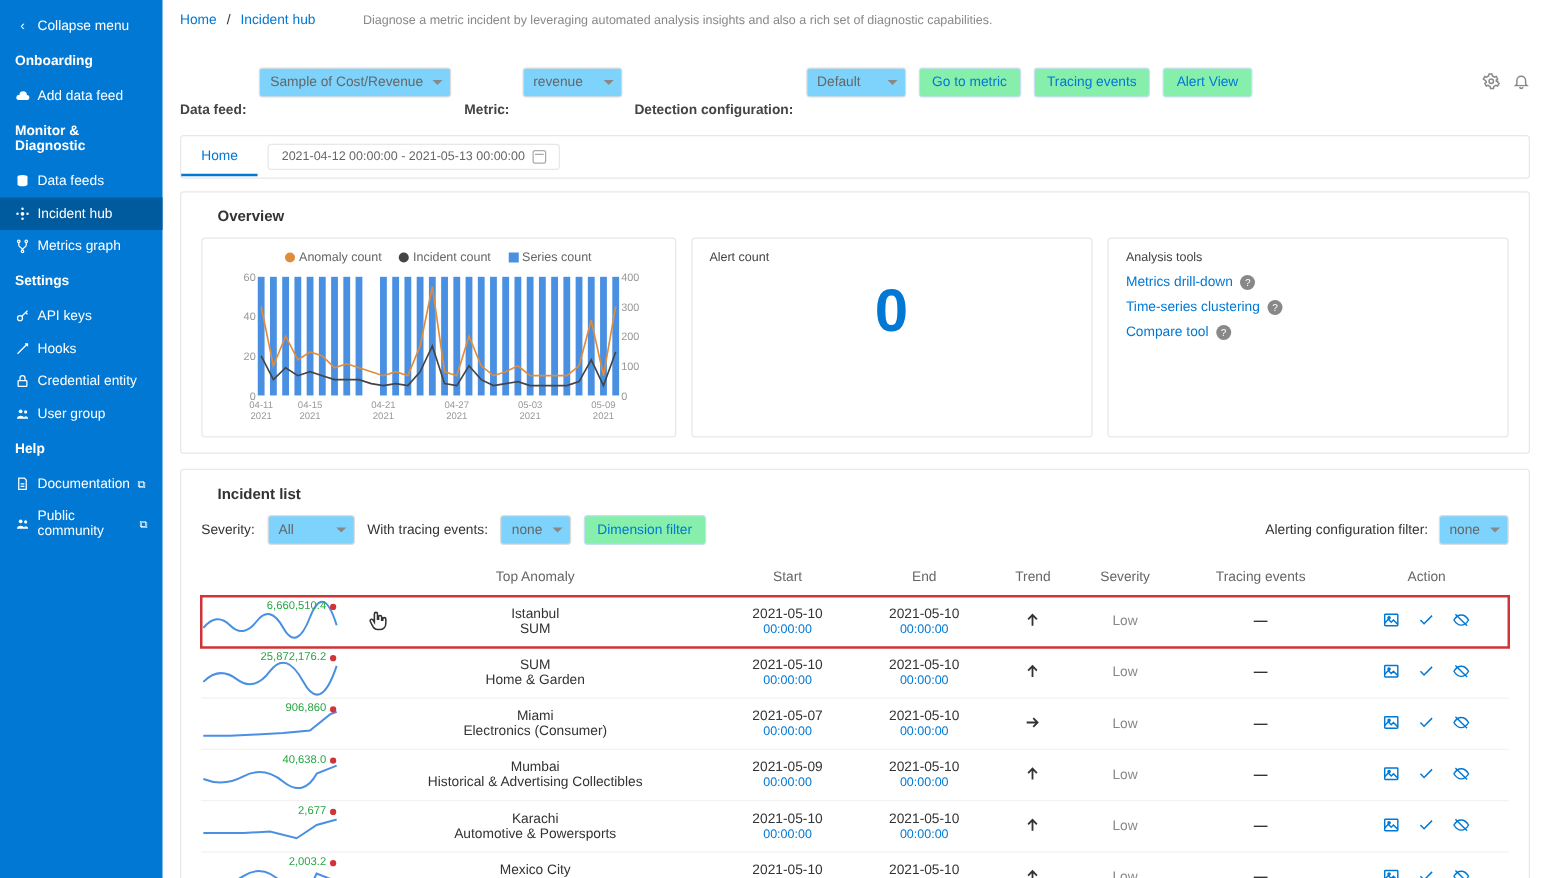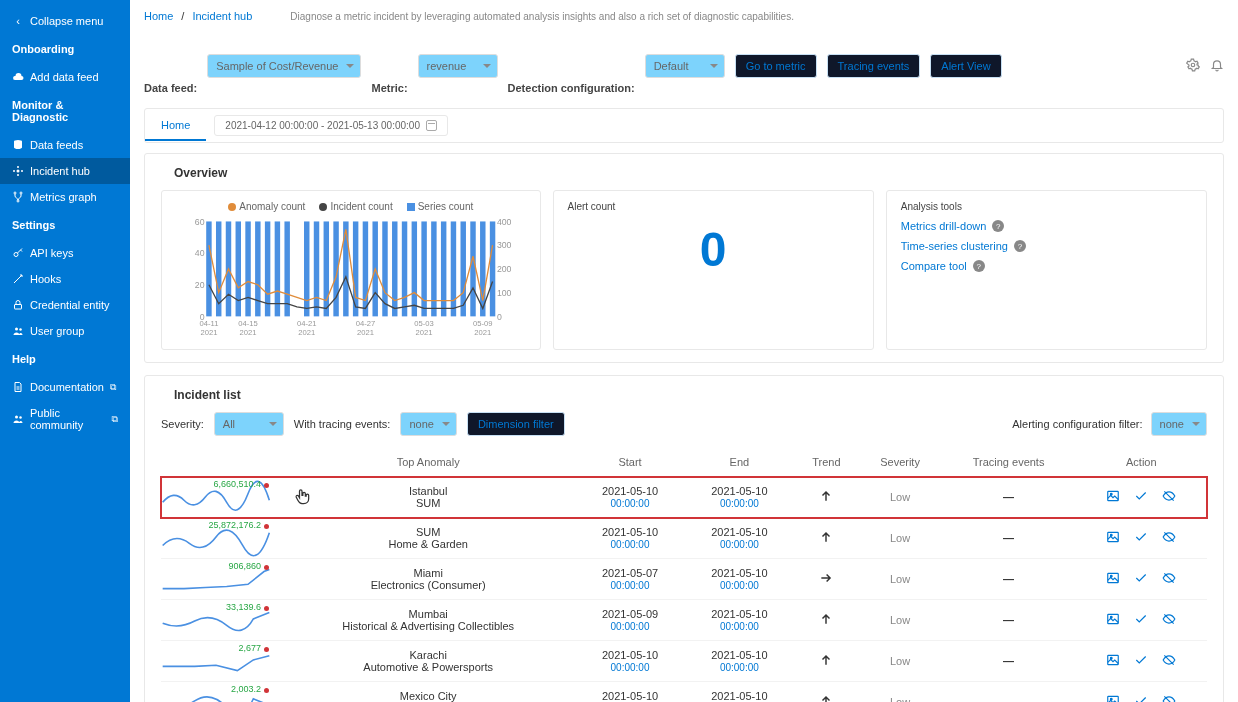--- a/index.html
+++ b/index.html
@@ -11,21 +11,21 @@
 .sidebar-item.active { background: #005a9e; }
 .sidebar-item .ic { width: 12px; height: 12px; display: inline-flex; align-items: center; justify-content: center; flex-shrink: 0; }
 .main { flex: 1; padding: 0 14px 14px; overflow: hidden; }
 .crumbs { display: flex; align-items: center; gap: 8px; padding: 10px 0; font-size: 11px; }
 .crumbs a { color: #0078d4; text-decoration: none; }
 .crumbs .desc { color: #888; margin-left: 30px; font-size: 10px; }
 .filters { display: flex; align-items: center; gap: 10px; padding: 6px 0 14px; font-size: 11px; flex-wrap: wrap; }
 .filters .lbl { font-weight: 600; color: #444; margin-top: 44px; }
 .sel { border: 1px solid #ddd; border-radius: 3px; padding: 5px 22px 5px 8px; font-size: 11px; color: #666; position: relative; background: #7dd3fc; cursor: pointer; }
 .sel::after { content: ""; position: absolute; right: 6px; top: 50%; width: 0; height: 0; border-left: 4px solid transparent; border-right: 4px solid transparent; border-top: 4px solid #888; transform: translateY(-50%); }
-.btn-link { border: 1px solid #c7e0f4; color: #0078d4; background: #0f172a; border-radius: 3px; padding: 5px 10px; font-size: 11px; cursor: pointer; }
+.btn-link { border: 1px solid #c7e0f4; color: #0078d4; background: #86efac; border-radius: 3px; padding: 5px 10px; font-size: 11px; cursor: pointer; }
 .top-icons { margin-left: auto; display: flex; gap: 10px; color: #888; }
 .tabs-row { border: 1px solid #e8e8e8; border-radius: 3px; display: flex; align-items: center; margin-bottom: 10px; }
 .tab { padding: 8px 16px; font-size: 11px; color: #0078d4; border-bottom: 2px solid #0078d4; cursor: pointer; }
 .date-range { margin-left: auto; padding: 4px 10px; border: 1px solid #e8e8e8; border-radius: 3px; font-size: 10px; color: #666; margin: 6px 8px; cursor: pointer; display: flex; gap: 6px; align-items: center; }
 .panel { border: 1px solid #e8e8e8; border-radius: 3px; padding: 12px 16px; margin-bottom: 12px; }
 .overview-title { font-weight: 600; font-size: 12px; margin-bottom: 10px; margin-left: 13px; }
 .ov-cards { display: flex; gap: 12px; }
 .card { border: 1px solid #e8e8e8; border-radius: 3px; padding: 10px 14px; }
 .chart-card { flex: 1.2; }
 .alert-card { flex: 1; text-align: center; }
@@ -423,21 +423,21 @@
                     </svg></span>
                   <span><svg width="14" height="14" viewBox="0 0 24 24" fill="none" stroke="#0078d4" stroke-width="2">
                       <path d="M2 12s4-7 10-7 10 7 10 7-4 7-10 7S2 12 2 12z"></path>
                       <path d="M4 4l16 16"></path>
                     </svg></span>
                 </div>
               </td>
             </tr>
             <tr>
               <td class="spark-cell">
-                <div class="spark-wrap"><span class="spark-val">33,139.6</span><svg class="spark-svg" viewBox="0 0 100 30">
+                <div class="spark-wrap"><span class="spark-val">40,638.0</span><svg class="spark-svg" viewBox="0 0 100 30">
                     <path d="M0 18 Q15 24 30 16 T60 20 T85 14 L100 8" fill="none" stroke="#4a90e2" stroke-width="1.5"></path>
                   </svg></div>
               </td>
               <td>Mumbai<br>Historical &amp; Advertising Collectibles</td>
               <td>2021-05-09<br><span class="time-blue">00:00:00</span></td>
               <td>2021-05-10<br><span class="time-blue">00:00:00</span></td>
               <td><span><svg width="14" height="14" viewBox="0 0 24 24" fill="none" stroke="#333" stroke-width="2.5">
                     <path d="M12 20V5M6 11l6-6 6 6"></path>
                   </svg></span></td>
               <td style="color:#888">Low</td>

